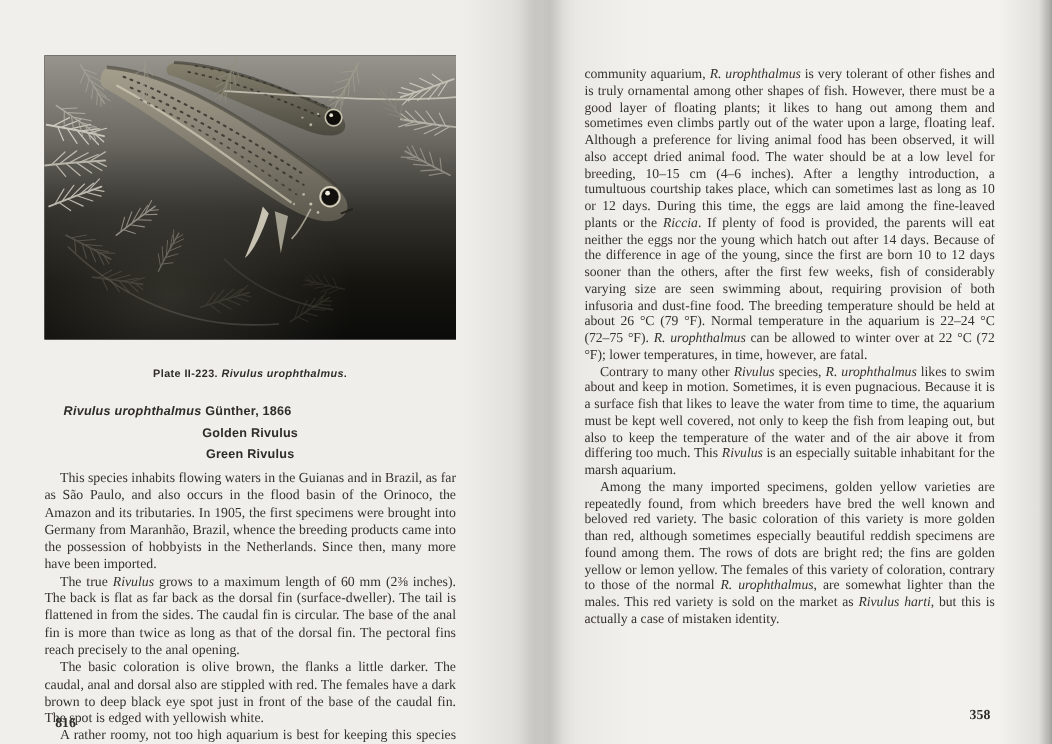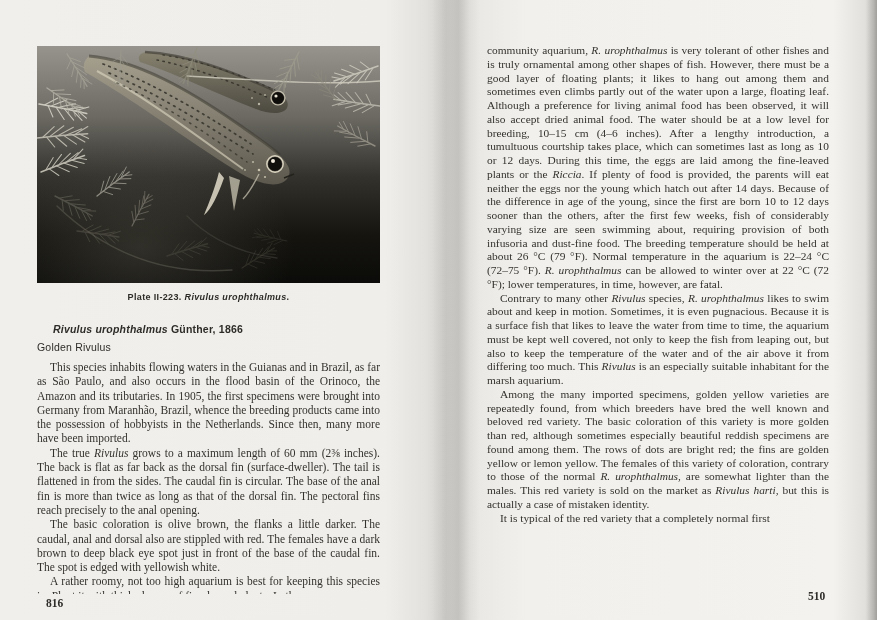--- a/index.html
+++ b/index.html
@@ -19,42 +19,43 @@
     background:linear-gradient(90deg, rgba(60,58,54,0) 0%, rgba(60,58,54,.10) 40%, rgba(60,58,54,.16) 55%, rgba(60,58,54,.05) 80%, rgba(60,58,54,0) 100%);
     pointer-events:none;
   }
   .edge-shadow {
     position:absolute; right:0; top:0; width:11px; height:620px;
     background:linear-gradient(90deg, rgba(70,68,64,0) 0%, rgba(70,68,64,.18) 70%, rgba(70,68,64,.30) 100%);
     pointer-events:none;
   }
   .page { position:absolute; color:#34322d; }
   .page.left  { left:37px;  top:46px; width:343px; }
-  .page.right { left:487px; top:44px; width:342px; }
+  .page.right { left:487px; top:56px; width:342px; }
 
   .plate { margin:0; }
   .plate svg { display:block; width:343px; height:237px; background:#1a1a18; }
   .plate-caption {
-    margin-top:9px; text-align:center;
+    margin-top:23px; text-align:center;
     font-family:"Liberation Sans", sans-serif;
     font-size:9px; font-weight:bold; letter-spacing:.35px; color:#2e2c28;
   }
   .plate-caption i { font-style:italic; }
 
   .species-heading {
     margin:21px 0 0 16px;
     font-family:"Liberation Sans", sans-serif;
     font-size:10.5px; font-weight:bold; letter-spacing:.2px; color:#2e2c28;
     line-height:12px;
   }
   .subheading {
     margin-top:6px;
     font-family:"Liberation Sans", sans-serif;
-    font-size:10.5px; font-weight:normal; letter-spacing:.2px; color:#2e2c28;
+    font-size:10.5px; font-weight:bold; letter-spacing:.2px; color:#2e2c28;
     line-height:12px;
+    text-align:center;
   }
 
   .body-text {
     margin-top:7px;
     font-size:11.5px; line-height:14.3px; text-align:justify;
     height:234px; overflow:hidden;
   }
   .body-text p { margin:0; }
   .body-text p.indent { text-indent:13px; }
   .right-body { margin-top:0; height:550px; font-size:11.4px; line-height:13.75px; }
@@ -169,36 +170,36 @@
           <use href="#frond" transform="translate(300,55)  rotate(240) scale(.85)" color="#908d80" opacity=".6"></use>
           <use href="#frond" transform="translate(60,150)  rotate(-30) scale(.95)" color="#b5b2a6" opacity=".7"></use>
           <use href="#frond" transform="translate(95,180)  rotate(-55) scale(.85)" color="#8f8c80" opacity=".6"></use>
         </g>
       </svg>
       <figcaption class="plate-caption">Plate II-223. <i>Rivulus urophthalmus</i>.</figcaption>
     </figure>
 
     <h2 class="species-heading"><i>Rivulus urophthalmus</i> Günther, 1866</h2>
     <div class="subheading">Golden Rivulus</div>
+    <div class="subheading">Green Rivulus</div>
 
     <div class="body-text">
         <p class="indent">This species inhabits flowing waters in the Guianas and in Brazil, as far as São Paulo, and also occurs in the flood basin of the Orinoco, the Amazon and its tributaries. In 1905, the first specimens were brought into Germany from Maranhão, Brazil, whence the breeding products came into the possession of hobbyists in the Netherlands. Since then, many more have been imported.</p>
         <p class="indent">The true <i>Rivulus</i> grows to a maximum length of 60 mm (2⅜ inches). The back is flat as far back as the dorsal fin (surface-dweller). The tail is flattened in from the sides. The caudal fin is circular. The base of the anal fin is more than twice as long as that of the dorsal fin. The pectoral fins reach precisely to the anal opening.</p>
         <p class="indent">The basic coloration is olive brown, the flanks a little darker. The caudal, anal and dorsal also are stippled with red. The females have a dark brown to deep black eye spot just in front of the base of the caudal fin. The spot is edged with yellowish white.</p>
         <p class="indent">A rather roomy, not too high aquarium is best for keeping this species in. Plant it with thick clumps of fine-leaved plants. In the</p>
       </div>
   </div>
 
   <div class="page right">
     <div class="body-text right-body">
         <p class="noindent">community aquarium, <i>R. urophthalmus</i> is very tolerant of other fishes and is truly ornamental among other shapes of fish. However, there must be a good layer of floating plants; it likes to hang out among them and sometimes even climbs partly out of the water upon a large, floating leaf. Although a preference for living animal food has been observed, it will also accept dried animal food. The water should be at a low level for breeding, 10–15 cm (4–6 inches). After a lengthy introduction, a tumultuous courtship takes place, which can sometimes last as long as 10 or 12 days. During this time, the eggs are laid among the fine-leaved plants or the <i>Riccia</i>. If plenty of food is provided, the parents will eat neither the eggs nor the young which hatch out after 14 days. Because of the difference in age of the young, since the first are born 10 to 12 days sooner than the others, after the first few weeks, fish of considerably varying size are seen swimming about, requiring provision of both infusoria and dust-fine food. The breeding temperature should be held at about 26 °C (79 °F). Normal temperature in the aquarium is 22–24 °C (72–75 °F). <i>R. urophthalmus</i> can be allowed to winter over at 22 °C (72 °F); lower temperatures, in time, however, are fatal.</p>
         <p class="indent">Contrary to many other <i>Rivulus</i> species, <i>R. urophthalmus</i> likes to swim about and keep in motion. Sometimes, it is even pugnacious. Because it is a surface fish that likes to leave the water from time to time, the aquarium must be kept well covered, not only to keep the fish from leaping out, but also to keep the temperature of the water and of the air above it from differing too much. This <i>Rivulus</i> is an especially suitable inhabitant for the marsh aquarium.</p>
         <p class="indent">Among the many imported specimens, golden yellow varieties are repeatedly found, from which breeders have bred the well known and beloved red variety. The basic coloration of this variety is more golden than red, although sometimes especially beautiful reddish specimens are found among them. The rows of dots are bright red; the fins are golden yellow or lemon yellow. The females of this variety of coloration, contrary to those of the normal <i>R. urophthalmus</i>, are somewhat lighter than the males. This red variety is sold on the market as <i>Rivulus harti</i>, but this is actually a case of mistaken identity.</p>
-        <p class="indent">It is typical of the red variety that a completely normal first</p>
       </div>
   </div>
 
   <div class="page-number pn-left">816</div>
-  <div class="page-number pn-right">510</div>
+  <div class="page-number pn-right">358</div>
 
   <div class="gutter-shadow"></div>
   <div class="edge-shadow"></div>
 </div>
 
 </body></html>

